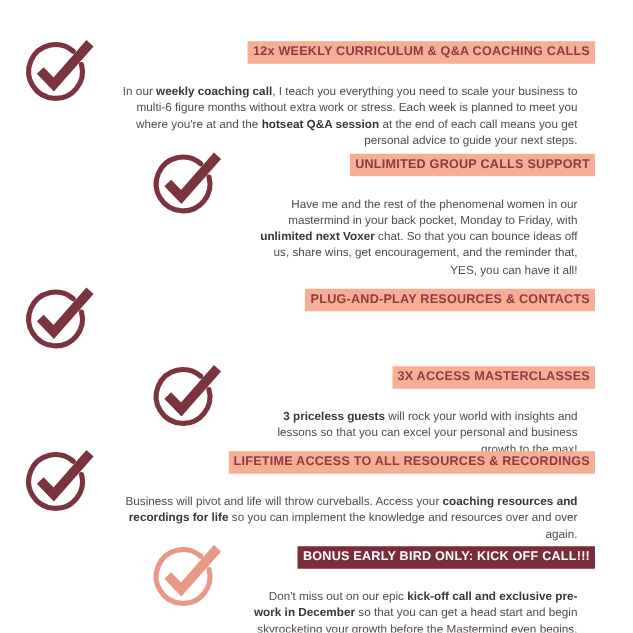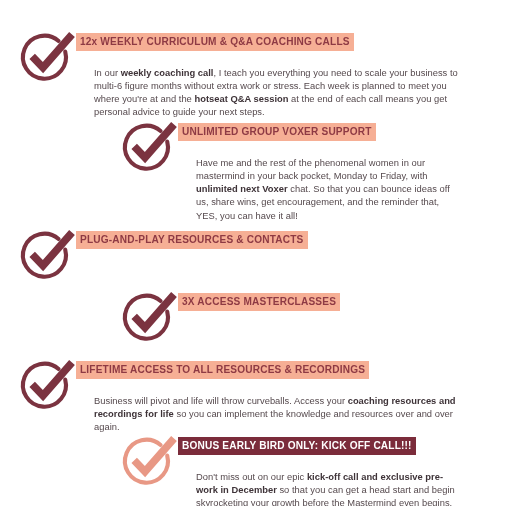--- a/index.html
+++ b/index.html
@@ -12,20 +12,21 @@
     background: #FFFFFF;
     font-family: "Liberation Sans", sans-serif;
     overflow: hidden;
     position: relative;
   }
 
   .benefits-list {
     position: relative;
     width: 506px;
     height: 423px;
+    text-align: right;
   }
 
   .benefit-block {
     position: absolute;
     display: flex;
     align-items: flex-start;
   }
 
   .check-icon-wrap {
     flex: 0 0 auto;
@@ -97,39 +98,39 @@
       </div>
       <div class="benefit-body"><div class="benefit-heading">12x WEEKLY CURRICULUM &amp; Q&amp;A COACHING CALLS</div><p class="benefit-text">In our <b>weekly coaching call</b>, I teach you everything you need to scale your business to multi-6 figure months without extra work or stress. Each week is planned to meet you where you're at and the <b>hotseat Q&amp;A session</b> at the end of each call means you get personal advice to guide your next steps.</p></div>
     </div>
     <div class="benefit-block pos-right" style="top: 118px;">
       <div class="check-icon-wrap">
         <svg viewBox="0 0 58 58">
           <path d="M 40.6 12.0 A 21.5 21.5 0 1 0 47.2 22.6" fill="none" stroke="#7B3340" stroke-width="4.1" stroke-linecap="round"></path>
           <path d="M 14.2 27.4 L 25.0 38.6 L 54.0 5.6" fill="none" stroke="#7B3340" stroke-width="7.6" stroke-linecap="butt" stroke-linejoin="miter"></path>
         </svg>
       </div>
-      <div class="benefit-body"><div class="benefit-heading">UNLIMITED GROUP VOXER SUPPORT</div><p class="benefit-text">Have me and the rest of the phenomenal women in our mastermind in your back pocket, Monday to Friday, with <b>unlimited next Voxer</b> chat. So that you can bounce ideas off us, share wins, get encouragement, and the reminder that, YES, you can have it all!</p></div>
+      <div class="benefit-body"><div class="benefit-heading">UNLIMITED GROUP CALLS SUPPORT</div><p class="benefit-text">Have me and the rest of the phenomenal women in our mastermind in your back pocket, Monday to Friday, with <b>unlimited next Voxer</b> chat. So that you can bounce ideas off us, share wins, get encouragement, and the reminder that, YES, you can have it all!</p></div>
     </div>
     <div class="benefit-block pos-left" style="top: 226px;">
       <div class="check-icon-wrap">
         <svg viewBox="0 0 58 58">
           <path d="M 40.6 12.0 A 21.5 21.5 0 1 0 47.2 22.6" fill="none" stroke="#7B3340" stroke-width="4.1" stroke-linecap="round"></path>
           <path d="M 14.2 27.4 L 25.0 38.6 L 54.0 5.6" fill="none" stroke="#7B3340" stroke-width="7.6" stroke-linecap="butt" stroke-linejoin="miter"></path>
         </svg>
       </div>
       <div class="benefit-body"><div class="benefit-heading">PLUG-AND-PLAY RESOURCES &amp; CONTACTS</div></div>
     </div>
     <div class="benefit-block pos-right" style="top: 288px;">
       <div class="check-icon-wrap">
         <svg viewBox="0 0 58 58">
           <path d="M 40.6 12.0 A 21.5 21.5 0 1 0 47.2 22.6" fill="none" stroke="#7B3340" stroke-width="4.1" stroke-linecap="round"></path>
           <path d="M 14.2 27.4 L 25.0 38.6 L 54.0 5.6" fill="none" stroke="#7B3340" stroke-width="7.6" stroke-linecap="butt" stroke-linejoin="miter"></path>
         </svg>
       </div>
-      <div class="benefit-body"><div class="benefit-heading">3X ACCESS MASTERCLASSES</div></div>
+      <div class="benefit-body"><div class="benefit-heading">3X ACCESS MASTERCLASSES</div><p class="benefit-text"><b>3 priceless guests</b> will rock your world with insights and  lessons so that you can excel your personal and business growth to the max!</p></div>
     </div>
     <div class="benefit-block pos-left" style="top: 356px;">
       <div class="check-icon-wrap">
         <svg viewBox="0 0 58 58">
           <path d="M 40.6 12.0 A 21.5 21.5 0 1 0 47.2 22.6" fill="none" stroke="#7B3340" stroke-width="4.1" stroke-linecap="round"></path>
           <path d="M 14.2 27.4 L 25.0 38.6 L 54.0 5.6" fill="none" stroke="#7B3340" stroke-width="7.6" stroke-linecap="butt" stroke-linejoin="miter"></path>
         </svg>
       </div>
       <div class="benefit-body"><div class="benefit-heading">LIFETIME ACCESS TO ALL RESOURCES &amp; RECORDINGS</div><p class="benefit-text">Business will pivot and life will throw curveballs. Access your <b>coaching resources and recordings for life</b> so you can implement the knowledge and resources over and over again.</p></div>
     </div>

